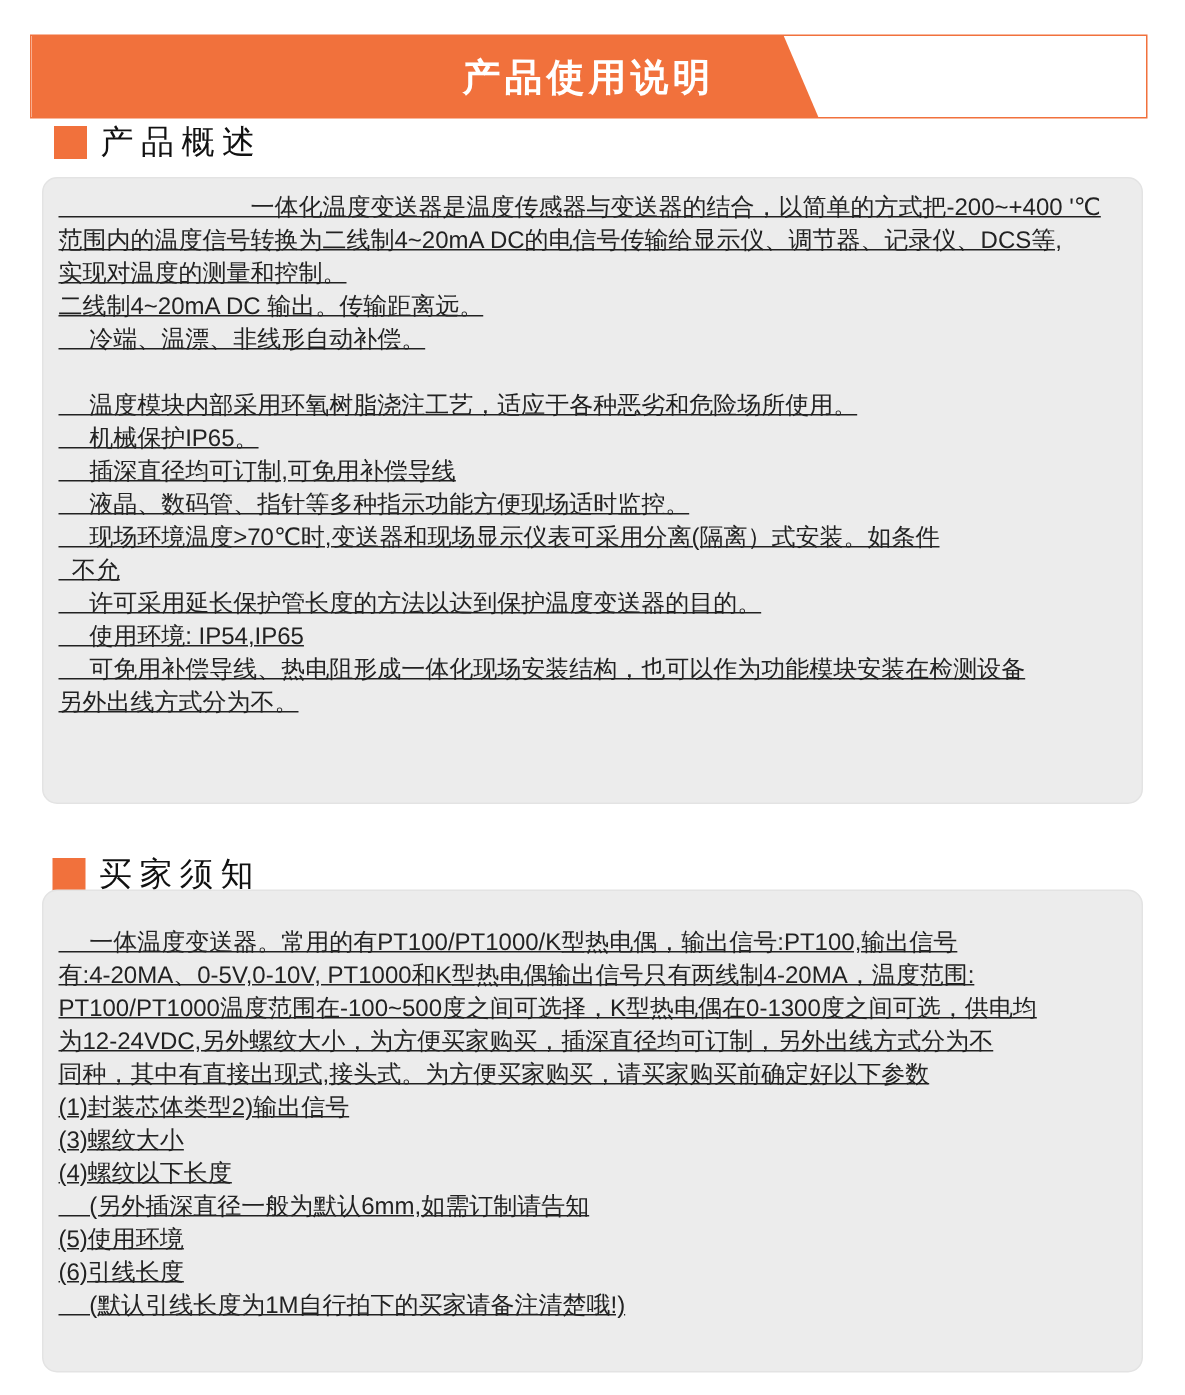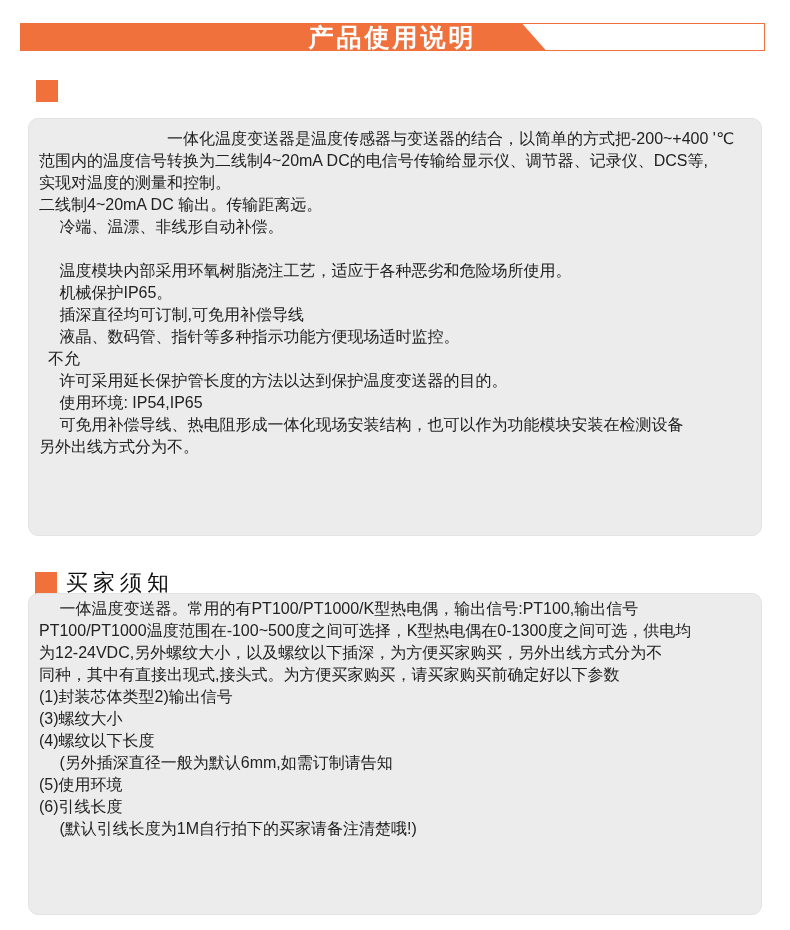--- a/index.html
+++ b/index.html
@@ -4,21 +4,21 @@
 <style>
   * { margin:0; padding:0; box-sizing:border-box; }
   html,body { background:#fff; }
   .page {
     position:relative; width:790px; height:930px; background:#ffffff;
     font-family:"Liberation Sans","DejaVu Sans",sans-serif;
     color:var(--text,#222); overflow:hidden;
   }
   
   .banner {
-    position:absolute; left:20px; top:23px; width:745px; height:28px;
+    position:absolute; left:20px; top:23px; width:745px; height:56px;
     background:#fff; border:1px solid var(--accent,#f1713c);
   }
   .banner-fill {
     position:absolute; top:0; left:0; width:100%; height:100%;
     background:var(--accent,#f1713c);
     clip-path:polygon(0 0, 67.5% 0, 70.6% 100%, 0 100%);
   }
   .banner-title {
     position:absolute; left:0; top:0; width:100%; height:100%;
     display:flex; align-items:center; justify-content:center;
@@ -35,67 +35,70 @@
   .section-title {
     font-size:22px; color:#111; letter-spacing:5px; white-space:nowrap;
   }
   
   .content-box {
     position:absolute; left:28px; width:734px;
     background:var(--box_bg,#ececec); border:1px solid #e3e3e3;
     border-radius:10px; padding:9px 10px 0 10px; overflow:hidden;
   }
   .box-overview { top:118px; height:418px; }
-  .box-buyer    { top:593px; height:322px; padding-top:4px; }
+  .box-buyer    { top:593px; height:322px; padding-top:24px; }
   .line {
     font-size:16px; line-height:22px; min-height:22px;
-    white-space:pre; color:var(--text,#222);
+    white-space:pre; color:var(--text,#222);text-decoration:underline;
   }
 </style>
 </head>
 <body>
 
 <div class="page" style="--accent: #f1713c; --box_bg: #ececec; --text: #222222;">
 
   <div class="banner">
     <div class="banner-fill"></div>
     <div class="banner-title">产品使用说明</div>
   </div>
 
   <div class="section-header h1">
     <span class="bullet"></span>
+    <span class="section-title">产品概述</span>
   </div>
 
   <div class="content-box box-overview">
       <div class="line">　　　　　　　　一体化温度变送器是温度传感器与变送器的结合，以简单的方式把-200~+400 '℃</div>
       <div class="line">范围内的温度信号转换为二线制4~20mA DC的电信号传输给显示仪、调节器、记录仪、DCS等,</div>
       <div class="line">实现对温度的测量和控制。</div>
       <div class="line">二线制4~20mA DC 输出。传输距离远。</div>
       <div class="line">　 冷端、温漂、非线形自动补偿。</div>
       <div class="line"></div>
       <div class="line">　 温度模块内部采用环氧树脂浇注工艺，适应于各种恶劣和危险场所使用。</div>
       <div class="line">　 机械保护IP65。</div>
       <div class="line">　 插深直径均可订制,可免用补偿导线</div>
       <div class="line">　 液晶、数码管、指针等多种指示功能方便现场适时监控。</div>
+      <div class="line">　 现场环境温度&gt;70℃时,变送器和现场显示仪表可采用分离(隔离）式安装。如条件</div>
       <div class="line">  不允</div>
       <div class="line">　 许可采用延长保护管长度的方法以达到保护温度变送器的目的。</div>
       <div class="line">　 使用环境: IP54,IP65</div>
       <div class="line">　 可免用补偿导线、热电阻形成一体化现场安装结构，也可以作为功能模块安装在检测设备</div>
       <div class="line">另外出线方式分为不。</div>
     </div>
 
   <div class="section-header h2">
     <span class="bullet"></span>
     <span class="section-title">买家须知</span>
   </div>
 
   <div class="content-box box-buyer">
       <div class="line">　 一体温度变送器。常用的有PT100/PT1000/K型热电偶，输出信号:PT100,输出信号</div>
+      <div class="line">有:4-20MA、0-5V,0-10V, PT1000和K型热电偶输出信号只有两线制4-20MA，温度范围:</div>
       <div class="line">PT100/PT1000温度范围在-100~500度之间可选择，K型热电偶在0-1300度之间可选，供电均</div>
-      <div class="line">为12-24VDC,另外螺纹大小，以及螺纹以下插深，为方便买家购买，另外出线方式分为不</div>
+      <div class="line">为12-24VDC,另外螺纹大小，为方便买家购买，插深直径均可订制，另外出线方式分为不</div>
       <div class="line">同种，其中有直接出现式,接头式。为方便买家购买，请买家购买前确定好以下参数</div>
       <div class="line">(1)封装芯体类型2)输出信号</div>
       <div class="line">(3)螺纹大小</div>
       <div class="line">(4)螺纹以下长度</div>
       <div class="line">　 (另外插深直径一般为默认6mm,如需订制请告知</div>
       <div class="line">(5)使用环境</div>
       <div class="line">(6)引线长度</div>
       <div class="line">　 (默认引线长度为1M自行拍下的买家请备注清楚哦!)</div>
     </div>
 

